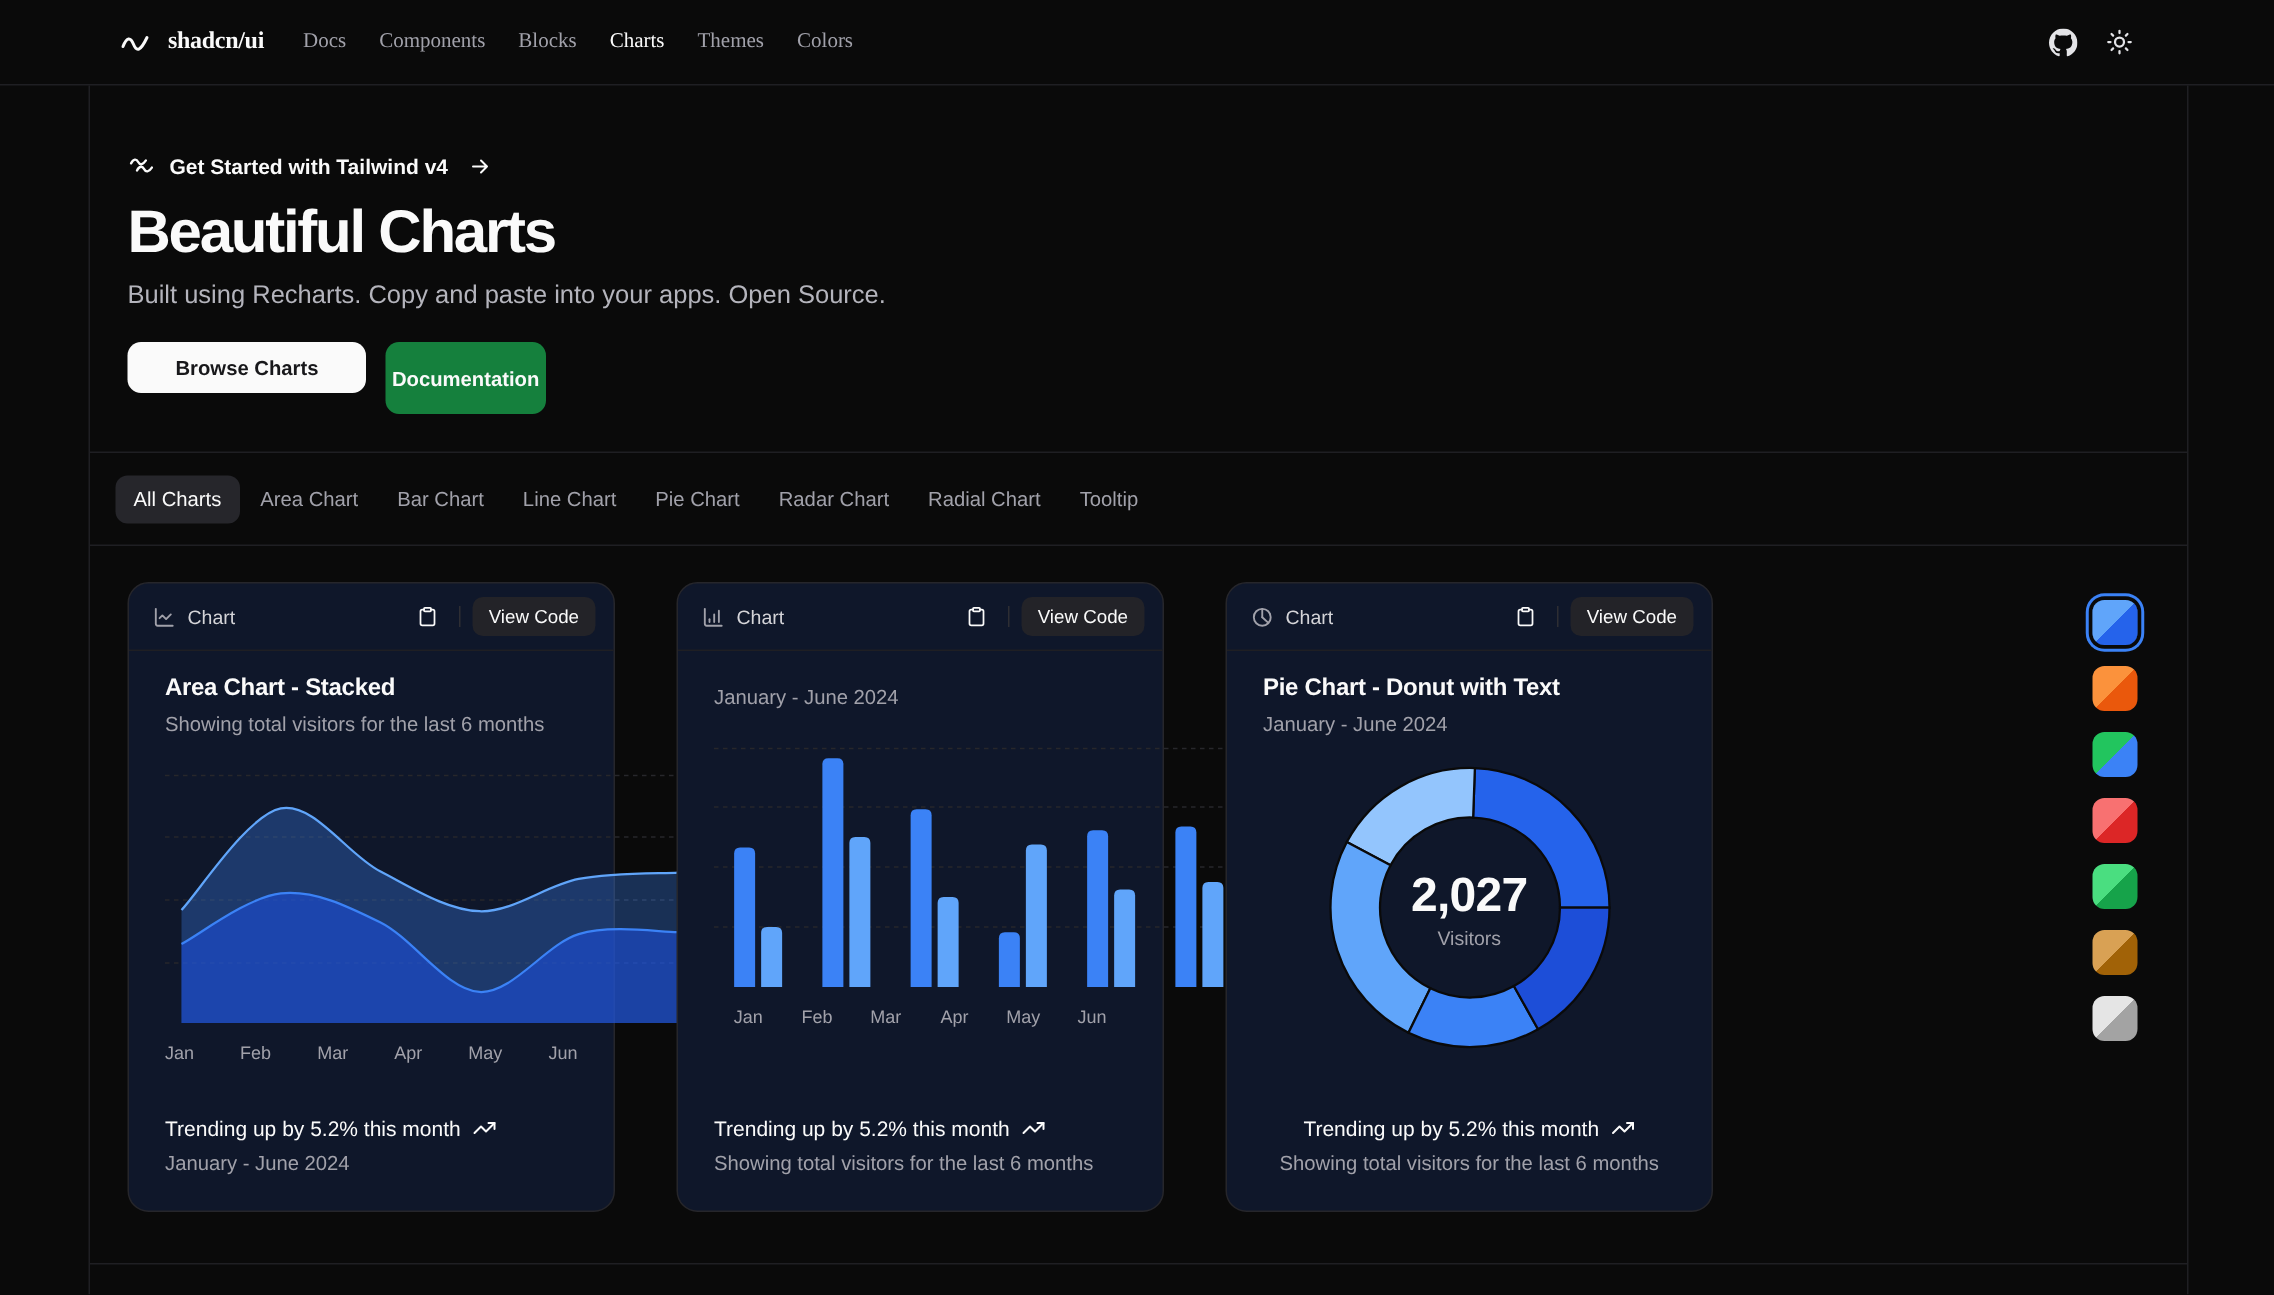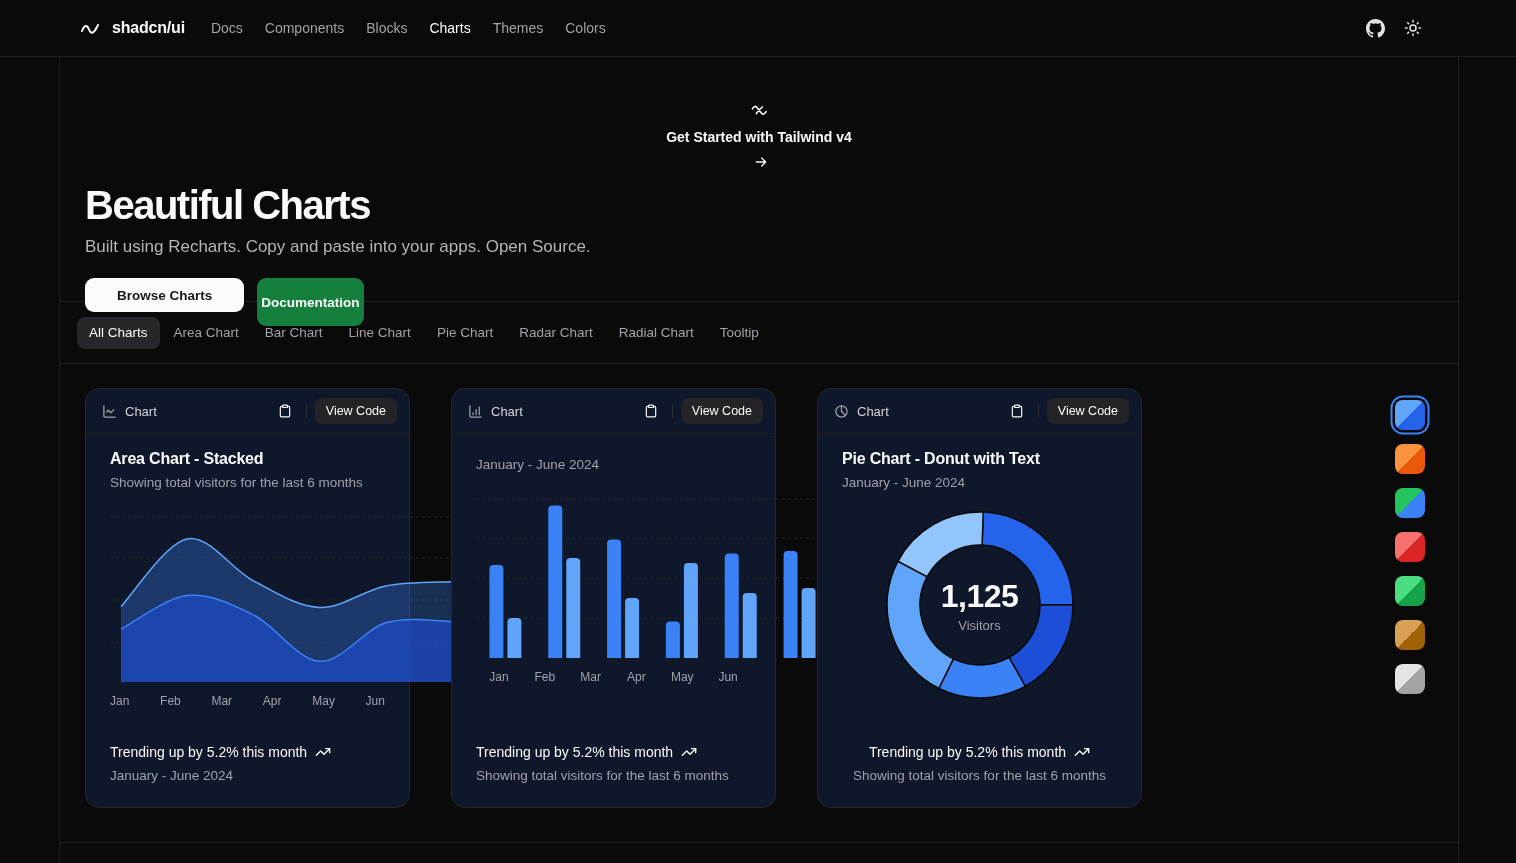--- a/index.html
+++ b/index.html
@@ -12,21 +12,21 @@
   }
   button { font-family: inherit; cursor: pointer; }
   a { text-decoration: none; }
 
   
   .navbar {
     height: 57px; border-bottom: 1px solid #1f1f23;
     display: flex; align-items: center; justify-content: space-between;
     padding: 0 89px 0 78px;
   }
-  .nav-left { display: flex; align-items: center; }
+  .nav-left { display: flex; align-items: center; font-family: Liberation Serif, serif; }
   .logo { width: 24px; height: 24px; color: #fafafa; display: flex; align-items: center; }
   .brand { margin-left: 10px; font-size: 16px; font-weight: 700; color: #fafafa; letter-spacing: -0.2px; }
   .nav-links { display: flex; align-items: center; gap: 22px; margin-left: 26px; }
   .nav-link { font-size: 14px; color: #a1a1aa; }
   .nav-link.active { color: #fafafa; }
   .nav-right { display: flex; align-items: center; gap: 10px; }
   .searchbox {
     width: 256px; height: 32px; background: #141417; border: 1px solid #26262b;
     border-radius: 8px; display: flex; align-items: center; justify-content: space-between;
     padding: 0 7px 0 12px; color: #71717a; font-size: 13px;
@@ -41,21 +41,21 @@
   }
 
   
   .frame {
     margin: 0 57px 0 59px; height: 806px;
     border-left: 1px solid #1f1f23; border-right: 1px solid #1f1f23;
   }
 
   
   .hero { height: 244px; padding: 44px 25px 0; }
-  .announcement { display: flex; align-items: center; gap: 9px; color: #fafafa; font-size: 14px; font-weight: 600; flex-direction: column; }
+  .announcement { display: flex; align-items: center; gap: 9px; color: #fafafa; font-size: 14px; font-weight: 600; }
   .announcement svg { flex: none; }
   .hero h1 { margin: 13px 0 0; font-size: 40px; font-weight: 800; letter-spacing: -1.5px; color: #fafafa; }
   .hero .subtitle { margin: 9px 0 0; font-size: 17px; color: #b4b4bc; }
   .hero-actions { margin-top: 21px; display: flex; gap: 13px; }
   .btn-primary {
     height: 34px; padding: 0 32px; border: none; border-radius: 9px;
     background: #fafafa; color: #18181b; font-size: 13.5px; font-weight: 600;
   }
   .btn-secondary {
     height: 48px; padding: 0 4px; border: none; border-radius: 9px;
@@ -366,21 +366,21 @@
         <p class="card-sub">January - June 2024</p>
         <div class="donut-wrap">
           <svg id="pie-chart" width="190" height="190" viewBox="0 0 190 190">
               <path d="M188,95 A93,93 0 0 0 98.2456531933326,2.056653087224092 L97.09396980215007,35.03655037885425 A60,60 0 0 1 155,95 Z" fill="#2563eb" stroke="#0a0a0a" stroke-width="1.5"></path>
               <path d="M98.2456531933326,2.056653087224092 A93,93 0 0 0 12.885873864119816,51.339144660912126 L42.02314442846439,66.83170623284653 A60,60 0 0 1 97.09396980215007,35.03655037885425 Z" fill="#93c5fd" stroke="#0a0a0a" stroke-width="1.5"></path>
               <path d="M12.885873864119816,51.339144660912126 A93,93 0 0 0 53.99822131130474,178.47367336090616 L68.54723955568048,148.85398281348785 A60,60 0 0 1 42.02314442846439,66.83170623284653 Z" fill="#60a5fa" stroke="#0a0a0a" stroke-width="1.5"></path>
               <path d="M53.99822131130474,178.47367336090616 A93,93 0 0 0 140.37094829990215,176.1817531860923 L124.27157954832396,147.37532463618857 A60,60 0 0 1 68.54723955568048,148.85398281348785 Z" fill="#3b82f6" stroke="#0a0a0a" stroke-width="1.5"></path>
               <path d="M140.37094829990215,176.1817531860923 A93,93 0 0 0 188,95.00000000000003 L155,95.00000000000001 A60,60 0 0 1 124.27157954832396,147.37532463618857 Z" fill="#1d4ed8" stroke="#0a0a0a" stroke-width="1.5"></path>
             </svg>
           <div class="donut-center">
-            <span class="donut-value">1,125</span>
+            <span class="donut-value">2,027</span>
             <span class="donut-label">Visitors</span>
           </div>
         </div>
       </div>
       <div class="card-footer">
         <div class="f1">
           <span>Trending up by 5.2% this month</span>
           <span style="display:flex">
             <svg width="16" height="16" viewBox="0 0 24 24" fill="none" stroke="currentColor" stroke-width="2" stroke-linecap="round" stroke-linejoin="round">
               <path d="M16 7h6v6"></path>

